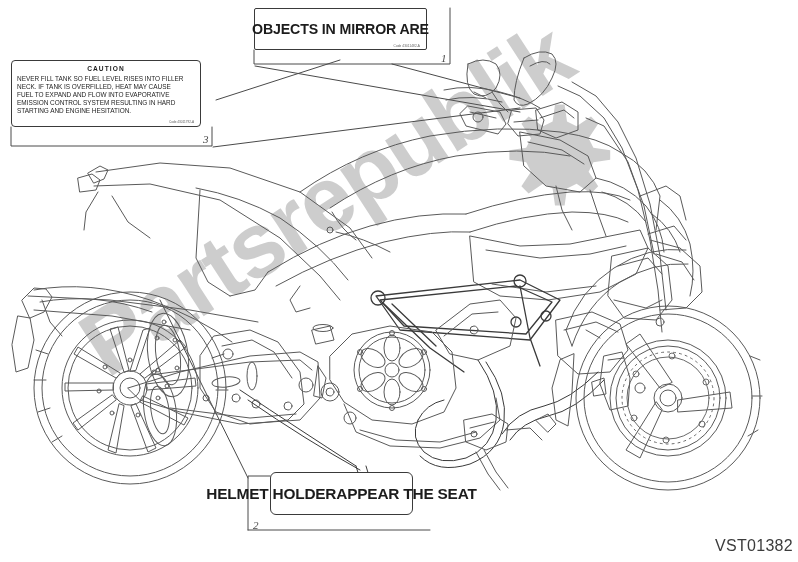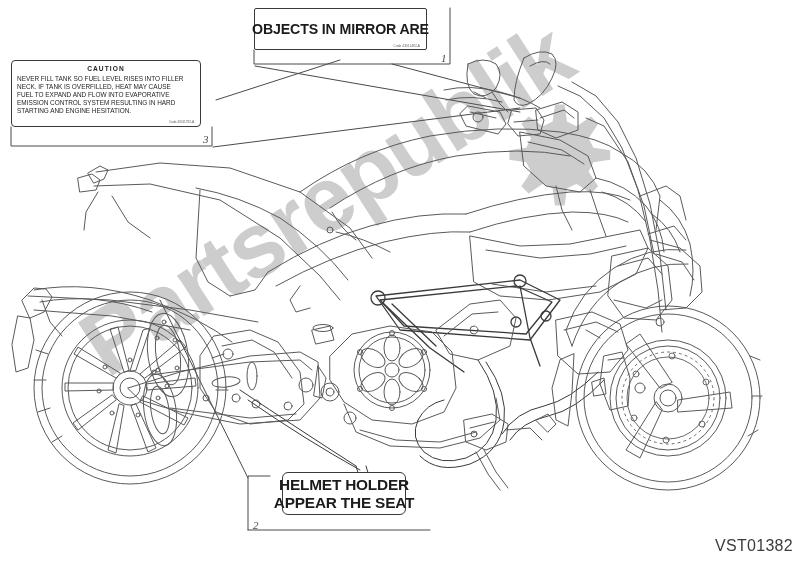--- a/index.html
+++ b/index.html
@@ -93,28 +93,27 @@
     right: 6px;
     bottom: 2px;
     font-size: 3.1px;
     color: #5a5a5a;
   }
 
   
   #helmet-label {
     left: 270px;
     top: 472px;
-    width: 124px;
+    width: 143px;
     height: 43px;
     border-radius: 6px;
     display: flex;
-    flex-direction: column;
+    flex-direction: row;
     align-items: center;
     justify-content: center;
-    margin-left: 12px;
   }
   #helmet-label .hl-line {
     font-size: 15.4px;
     font-weight: bold;
     letter-spacing: -0.2px;
     color: #1c1c1c;
     line-height: 17.5px;
     white-space: nowrap;
   }
 

